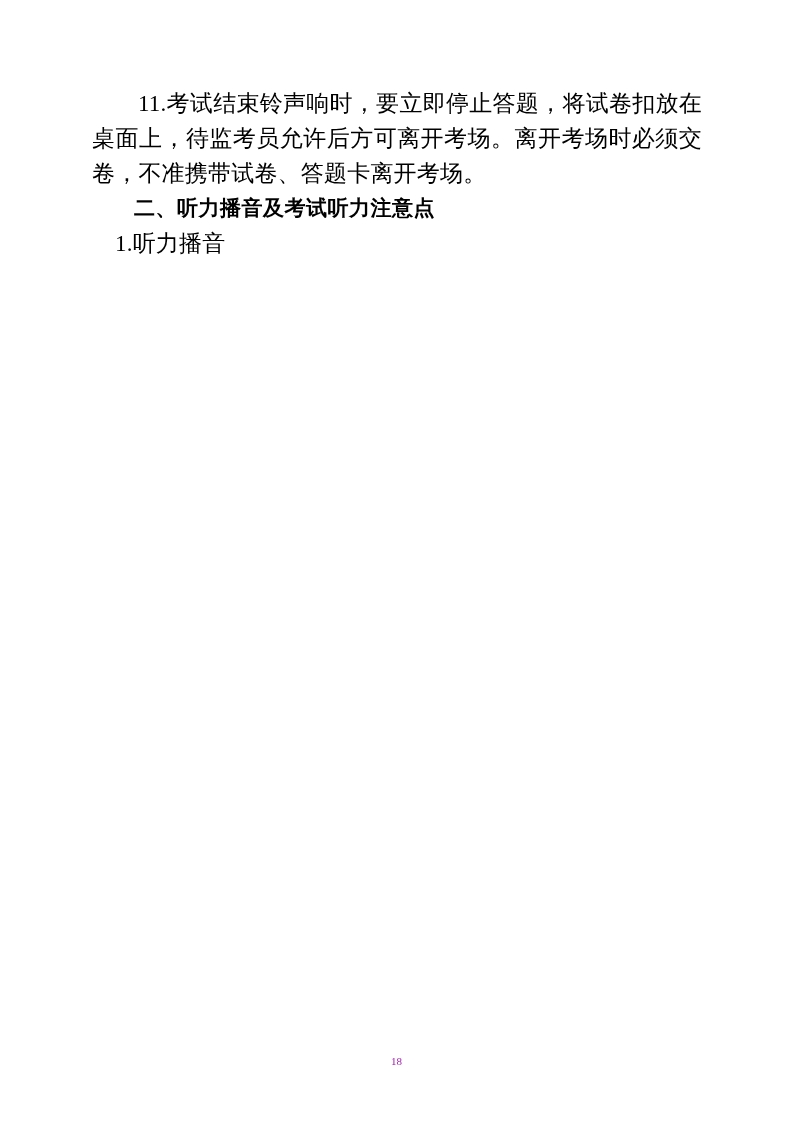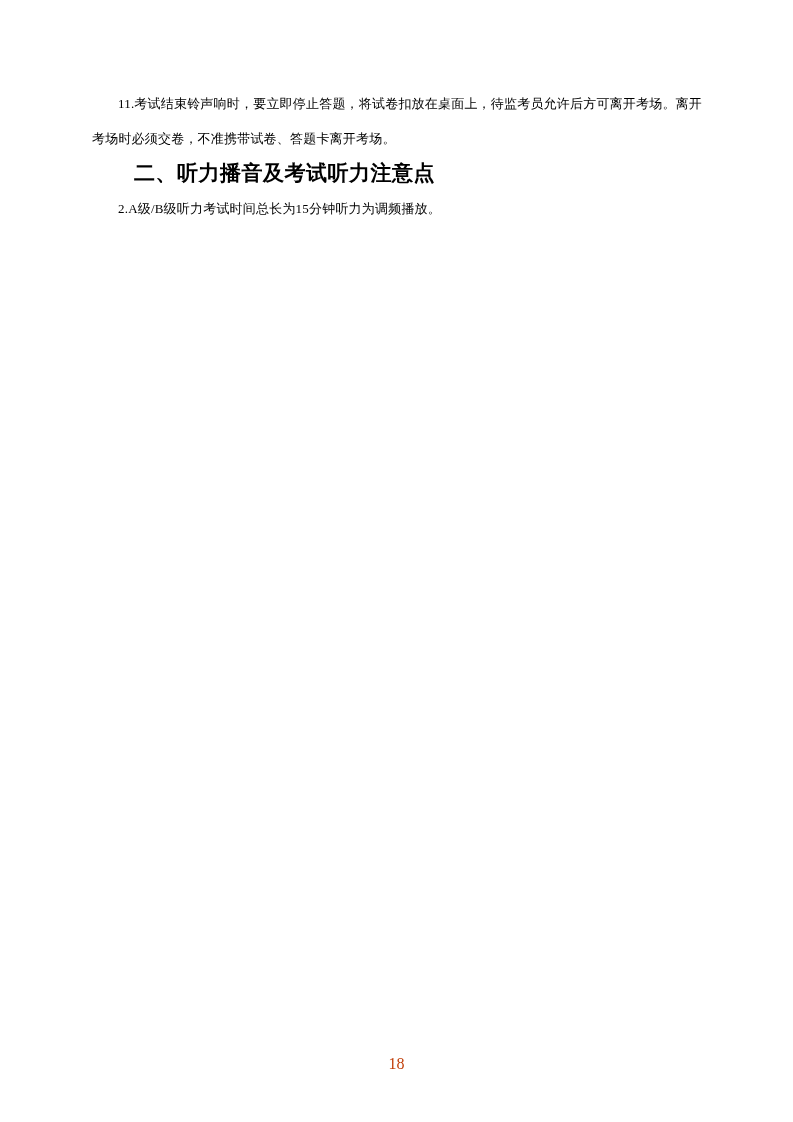--- a/index.html
+++ b/index.html
@@ -24,21 +24,21 @@
     overflow: hidden;
   }
   .content {
     position: absolute;
     left: 92px;
     top: 86px;
     width: 610px;
   }
   p {
     margin: 0 0 0 0;
-    font-size: 13px;
+    font-size: 23px;
     line-height: 35px;
     text-align: justify;
     text-justify: inter-ideograph;
     letter-spacing: 0.2px;
   }
   .indent {
     text-indent: 2em;
   }
   .indent-small {
     text-indent: 1em;
@@ -50,37 +50,37 @@
     text-indent: 2em;
     margin: 0;
     letter-spacing: 0.5px;
   }
   .page-number {
     position: absolute;
     left: 0;
     top: 1055px;
     width: 793px;
     text-align: center;
-    font-size: 16px;
+    font-size: 11px;
     font-family: "Liberation Serif", "DejaVu Serif", serif;
-    color: #c2410c;
+    color: #a21caf;
   }
 </style>
 </head>
 <body>
 
 <div class="page">
   <div class="content">
 
     <p class="indent">11.考试结束铃声响时，要立即停止答题，将试卷扣放在桌面上，待监考员允许后方可离开考场。离开考场时必须交卷，不准携带试卷、答题卡离开考场。</p>
 
 
     <p class="heading">二、听力播音及考试听力注意点</p>
 
+    <p class="indent-small">1.听力播音</p>
 
 
-    <p class="indent">2.A级/B级听力考试时间总长为15分钟听力为调频播放。</p>
 
 
   </div>
 
   <div class="page-number">18</div>
 </div>
 
 </body></html>

